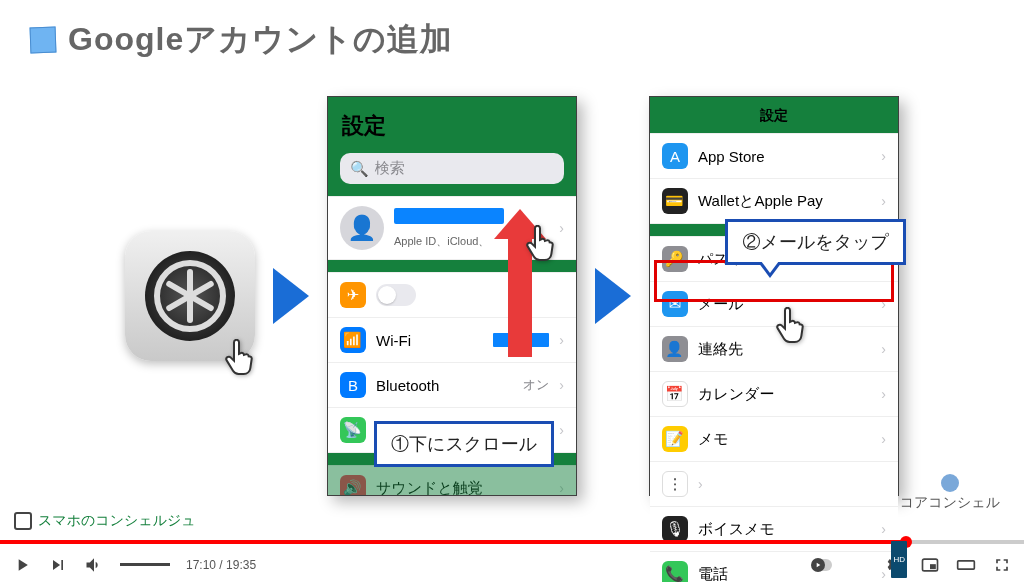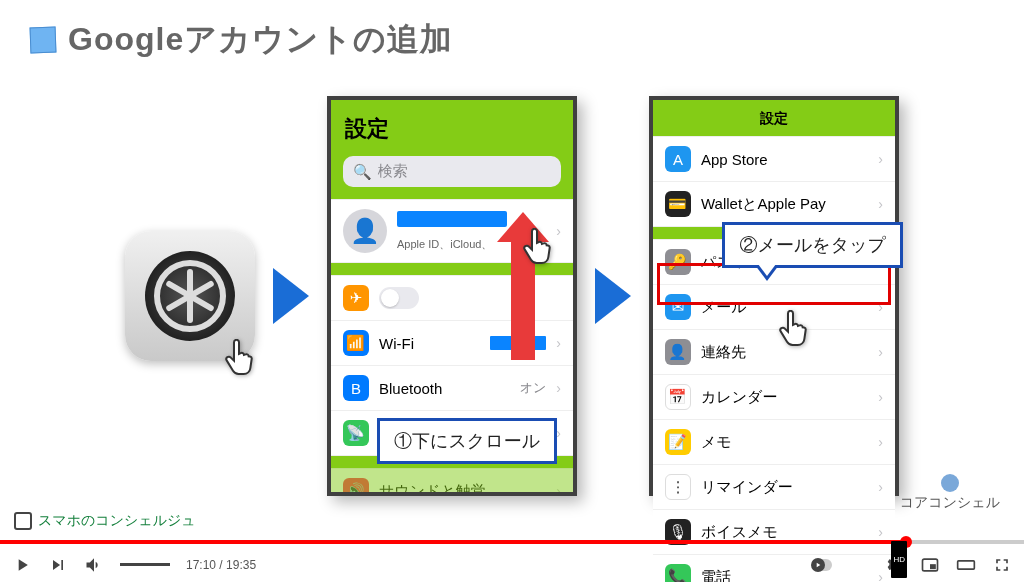--- a/index.html
+++ b/index.html
@@ -7,21 +7,21 @@
 .video-area { width: 1024px; height: 540px; background: #fff; position: relative; display: flex; flex-direction: column; }
 .slide-header { display: flex; align-items: center; padding: 18px 30px 10px; gap: 12px; }
 .slide-header .sq { width: 26px; height: 26px; background: #6fb4f2; border: 1px solid #4a8dd0; transform: rotate(-2deg); }
 .slide-header h1 { font-size: 32px; font-weight: 700; color: #666; letter-spacing: 1px; }
 .slide-body { flex: 1; display: flex; align-items: center; justify-content: center; gap: 18px; padding: 0 30px 20px; }
 .arrow-tri { width: 0; height: 0; border-top: 28px solid transparent; border-bottom: 28px solid transparent; border-left: 36px solid #1a6dd6; }
 .settings-icon-big { width: 130px; height: 130px; border-radius: 26px; background: linear-gradient(#f0f0f0,#c9c9c9); display: flex; align-items: center; justify-content: center; box-shadow: 0 3px 10px rgba(0,0,0,.25); position: relative; }
 .gear-big { width: 90px; height: 90px; border-radius: 50%; background: radial-gradient(circle,#555 0%,#222 70%); position: relative; display:flex;align-items:center;justify-content:center; }
 .gear-big::before { content:""; position:absolute; width:60px; height:60px; border-radius:50%; border:6px solid #ddd; }
 .gear-big .spoke { position:absolute; width:6px; height:54px; background:#ddd; border-radius:3px; }
-.phone { width: 250px; height: 400px; background: #84cc16; border: 4px solid #404040; box-shadow: 6px 6px 14px rgba(0,0,0,.28); position: relative; overflow: hidden; }
+.phone { width: 250px; height: 400px; background: #15803d; border: 1px solid #404040; box-shadow: 6px 6px 14px rgba(0,0,0,.28); position: relative; overflow: hidden; }
 .phone-title { font-size: 22px; font-weight: 700; padding: 14px 14px 8px; }
 .phone-title-sm { text-align: center; font-size: 14px; font-weight: 600; padding: 10px 0 8px; border-bottom: 1px solid #eee; }
 .search { margin: 4px 12px 10px; background: #e9e9ee; border-radius: 10px; padding: 6px 10px; color: #8a8a8f; font-size: 15px; display:flex; align-items:center; gap:6px;}
 .row { display: flex; align-items: center; padding: 9px 12px; border-bottom: 1px solid #eee; gap: 10px; background: #fff; position: relative; }
 .row.group-top { border-top: 1px solid #eee; margin-top: 12px; }
 .row .ic { width: 26px; height: 26px; border-radius: 6px; display: flex; align-items: center; justify-content: center; color: #fff; font-size: 15px; flex-shrink:0; }
 .row .lbl { font-size: 15px; flex: 1; }
 .row .chev { color: #c5c5c9; font-size: 14px; }
 .row .rv { color:#8a8a8f; font-size:13px; }
 .avatar { width: 44px; height: 44px; border-radius: 50%; background: #d6d6db; display:flex;align-items:center;justify-content:center; color:#9a9aa0; font-size:24px;}
@@ -46,21 +46,21 @@
 
 .progress { width: 100%; height: 4px; background: #ccc; position: relative; }
 .progress-fill { height: 100%; background: #ff0000; width: 88.5%; position: relative; }
 .progress-fill::after { content:""; position:absolute; right:-6px; top:-4px; width:12px; height:12px; background:#ff0000; border-radius:50%; }
 .controls { height: 41px; background: #fff; display: flex; align-items: center; padding: 0 12px; gap: 16px; }
 .controls .left, .controls .right { display: flex; align-items: center; gap: 16px; }
 .controls .right { margin-left: auto; }
 .ctrl-ic { color: #444; width: 20px; height: 20px; display:flex; align-items:center; justify-content:center; cursor:pointer; }
 .time { font-size: 12px; color: #555; }
 .vol { width: 50px; height: 3px; background: #444; }
-.hd { background:#000000; color:#fff; font-size:8px; padding:14px 2px; border-radius:1px; position:absolute; bottom:-3px; right:-3px; }
+.hd { background:#0c4a6e; color:#fff; font-size:8px; padding:14px 2px; border-radius:1px; position:absolute; bottom:-3px; right:-3px; }
 .bluebar { position:absolute; background:#0a84ff; height:14px; width:56px; border-radius:1px; }
 </style>
 </head>
 <body>
 
 <div class="video-area">
 
   <div class="slide-header">
     <div class="sq"></div>
     <h1>Googleアカウントの追加</h1>
@@ -169,21 +169,20 @@
         <span class="lbl">カレンダー</span>
         <span class="chev">›</span>
       </div>
       <div class="row">
         <div class="ic" style="background:#ffcc00">📝</div>
         <span class="lbl">メモ</span>
         <span class="chev">›</span>
       </div>
       <div class="row">
         <div class="ic" style="background:#fff;border:1px solid #ddd;color:#333">⋮</div>
-        <span class="lbl">リマインダー</span>
         <span class="chev">›</span>
       </div>
       <div class="row">
         <div class="ic" style="background:#222">🎙</div>
         <span class="lbl">ボイスメモ</span>
         <span class="chev">›</span>
       </div>
       <div class="row">
         <div class="ic" style="background:#34c759">📞</div>
         <span class="lbl">電話</span>

